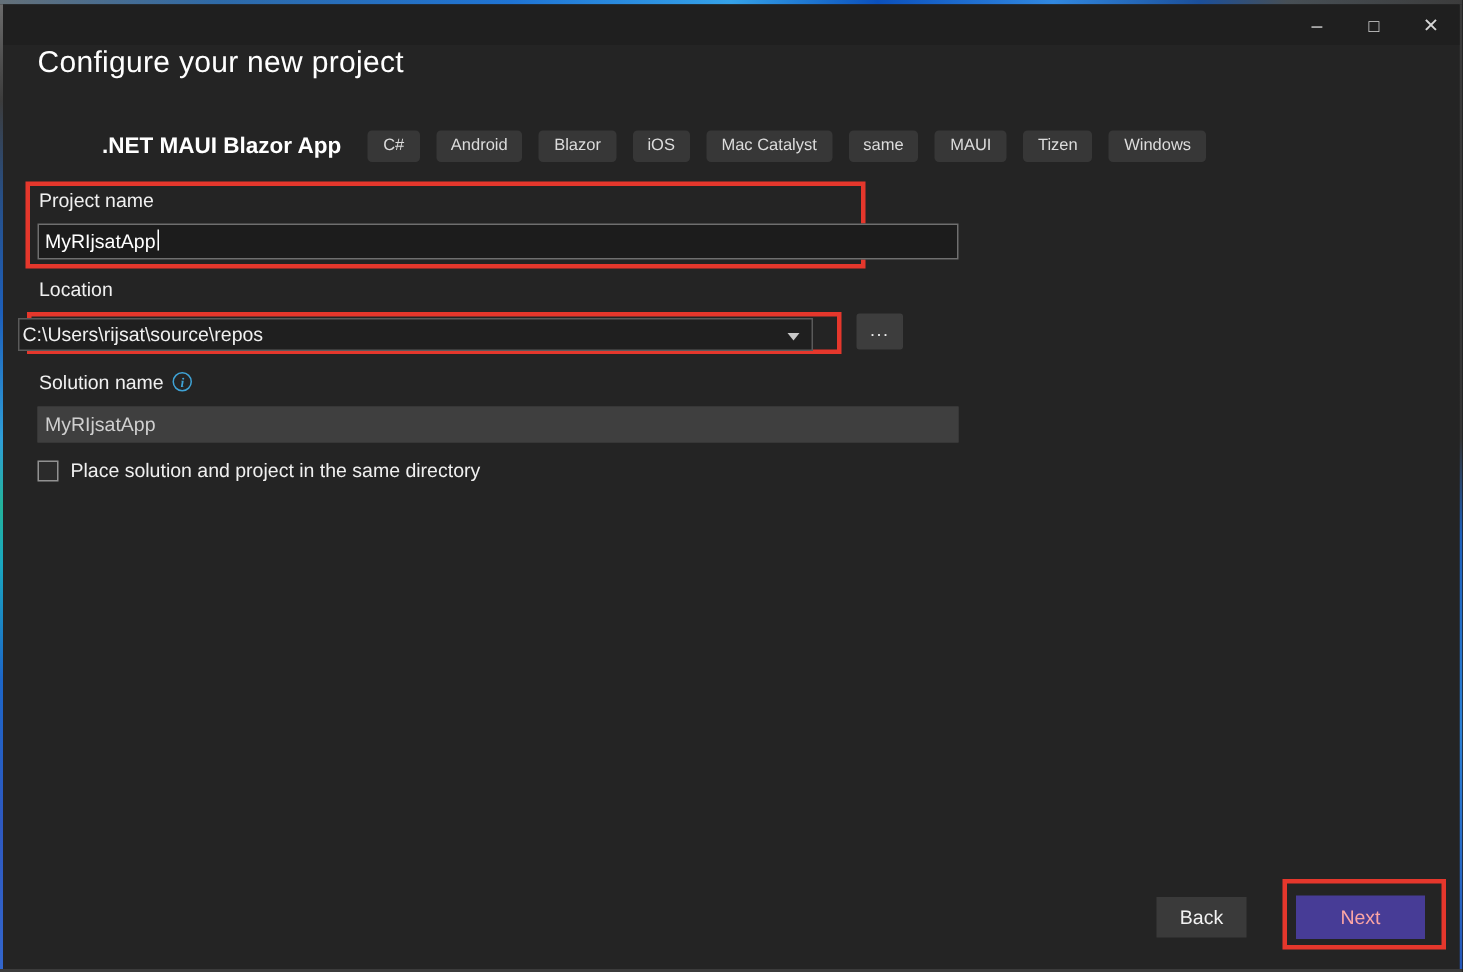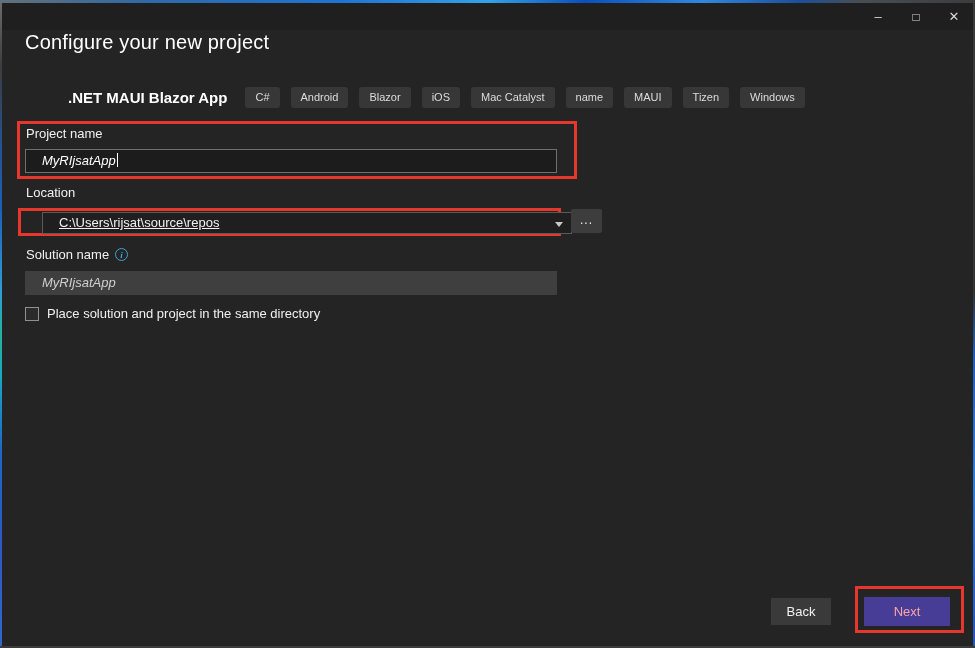--- a/index.html
+++ b/index.html
@@ -32,27 +32,27 @@
   .hl { position:absolute; border:3px solid #e5372c; }
   .hl-project { left:15px; top:118px; width:560px; height:58px; }
   .hl-location { left:16px; top:205px; width:543px; height:28px; }
   .hl-next { left:853px; top:583px; width:109px; height:47px; }
 
   .field-label { position:absolute; font-size:13px; color:#f0f0f0; }
   .lbl-project { left:24px; top:123px; }
   .lbl-location { left:24px; top:182px; }
   .lbl-solution { left:24px; top:244px; display:flex; align-items:center; gap:6px; }
 
-  .text-field { position:absolute; left:23px; width:532px; height:24px; background:#1c1c1c;
-    border:1px solid #6f6f6f; color:#ffffff; font-size:13px; line-height:22px; padding:0 16px; white-space:nowrap; overflow:hidden;font-style:italic; }
+  .text-field { position:absolute; left:23px; width:614px; height:24px; background:#1c1c1c;
+    border:1px solid #6f6f6f; color:#ffffff; font-size:13px; line-height:22px; padding:0 4px; white-space:nowrap; overflow:hidden; }
   .field-project { top:146px; }
   .caret { display:inline-block; width:1px; height:14px; background:#ffffff; margin-left:1px; vertical-align:-2px; }
 
-  .combo { position:absolute; left:40px; top:209px; width:530px; height:22px; background:#1f1f1f;
-    border:1px solid #5a5a5a; color:#f0f0f0; font-size:13px; line-height:20px; padding:0 24px 0 16px; white-space:nowrap; overflow:hidden;text-decoration:underline; }
+  .combo { position:absolute; left:10px; top:209px; width:530px; height:22px; background:#1f1f1f;
+    border:1px solid #5a5a5a; color:#f0f0f0; font-size:13px; line-height:20px; padding:0 24px 0 2px; white-space:nowrap; overflow:hidden; }
   .combo-arrow { position:absolute; right:8px; top:9px; width:0; height:0;
     border-left:4px solid transparent; border-right:4px solid transparent; border-top:5px solid #c8c8c8; }
 
   .browse-btn { position:absolute; left:569px; top:206px; width:31px; height:24px; background:#3d3d3d;
     border:1px solid #3d3d3d; border-radius:2px; color:#eeeeee; font-size:12px; line-height:20px; text-align:center; letter-spacing:1px; cursor:default; }
 
   .info-icon { display:inline-flex; align-items:center; justify-content:center; width:13px; height:13px;
     border:1px solid #3fa3d6; border-radius:50%; color:#3fa3d6; font-size:9px;
     font-family:"Liberation Serif", serif; font-style:italic; font-weight:700; }
 
@@ -85,21 +85,21 @@
 
     <div class="page-title">Configure your new project</div>
 
     <div class="template-row">
       <span class="template-name">.NET MAUI Blazor App</span>
       <span class="chip">C#</span>
       <span class="chip">Android</span>
       <span class="chip">Blazor</span>
       <span class="chip">iOS</span>
       <span class="chip">Mac Catalyst</span>
-      <span class="chip">name</span>
+      <span class="chip">same</span>
       <span class="chip">MAUI</span>
       <span class="chip">Tizen</span>
       <span class="chip">Windows</span>
     </div>
 
     <div class="hl hl-project"></div>
     <div class="field-label lbl-project">Project name</div>
     <div class="text-field field-project">
       <span>MyRIjsatApp</span><span class="caret"></span>
     </div>

